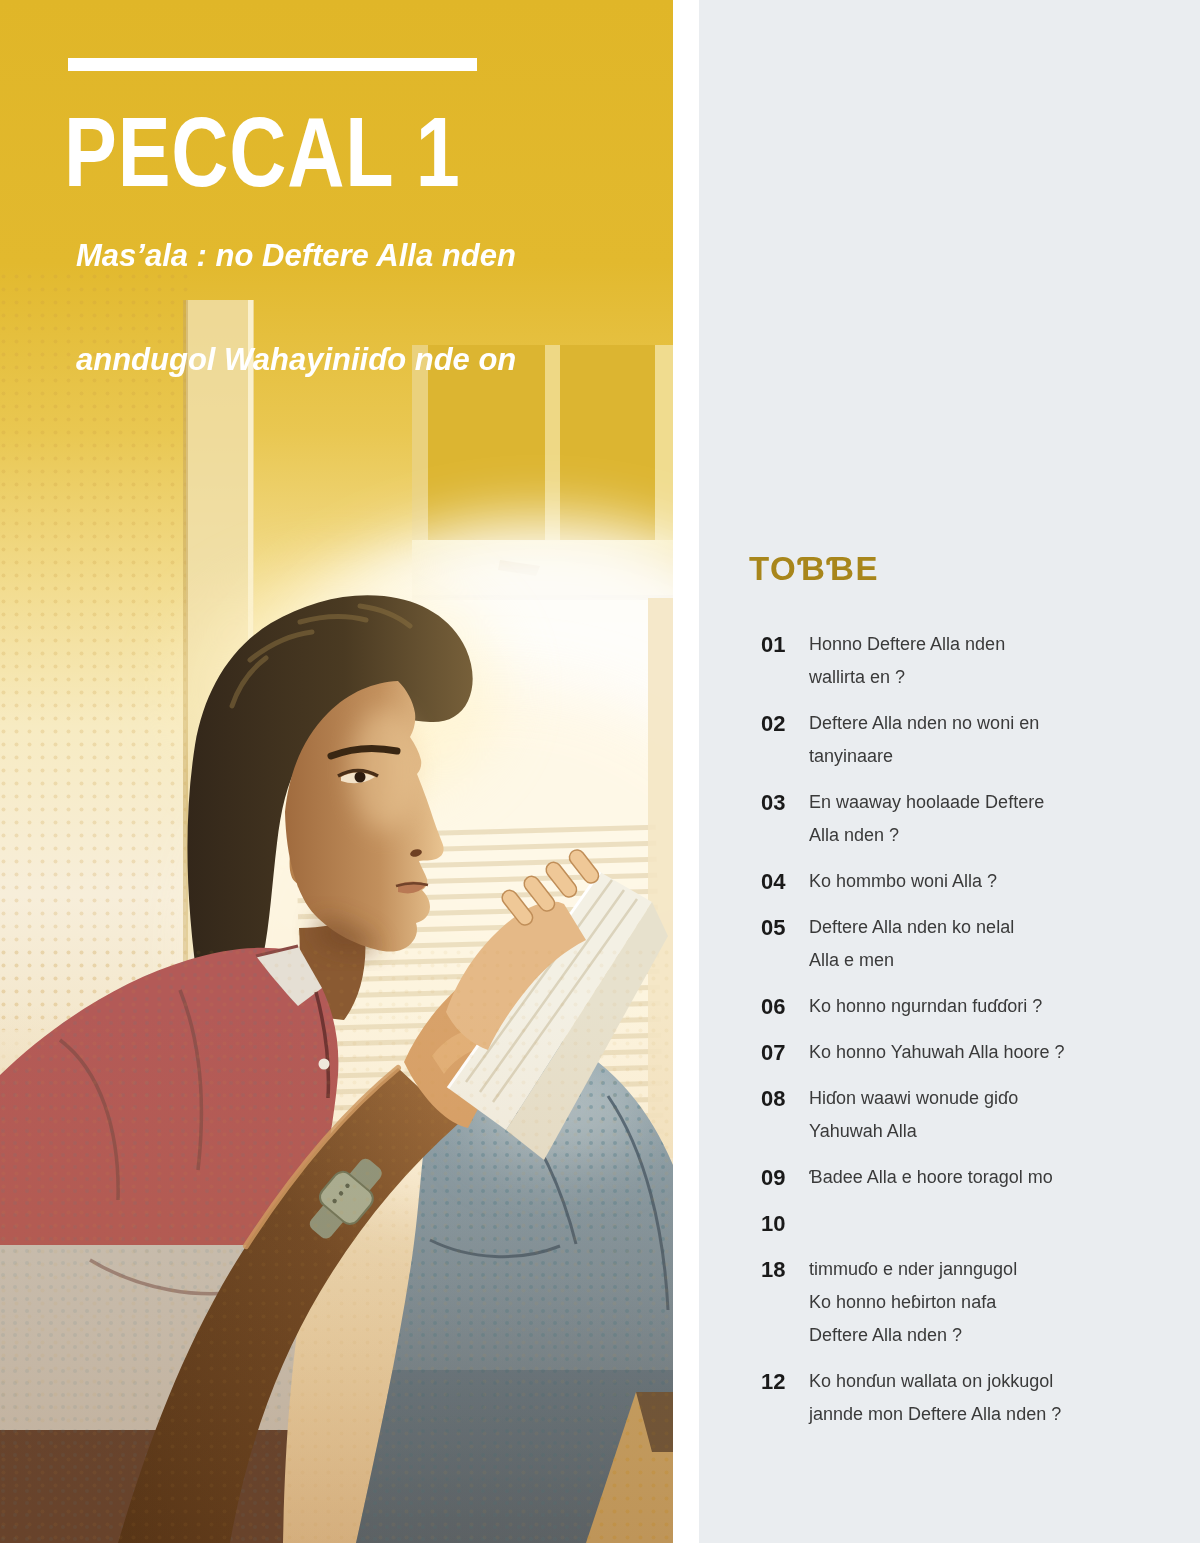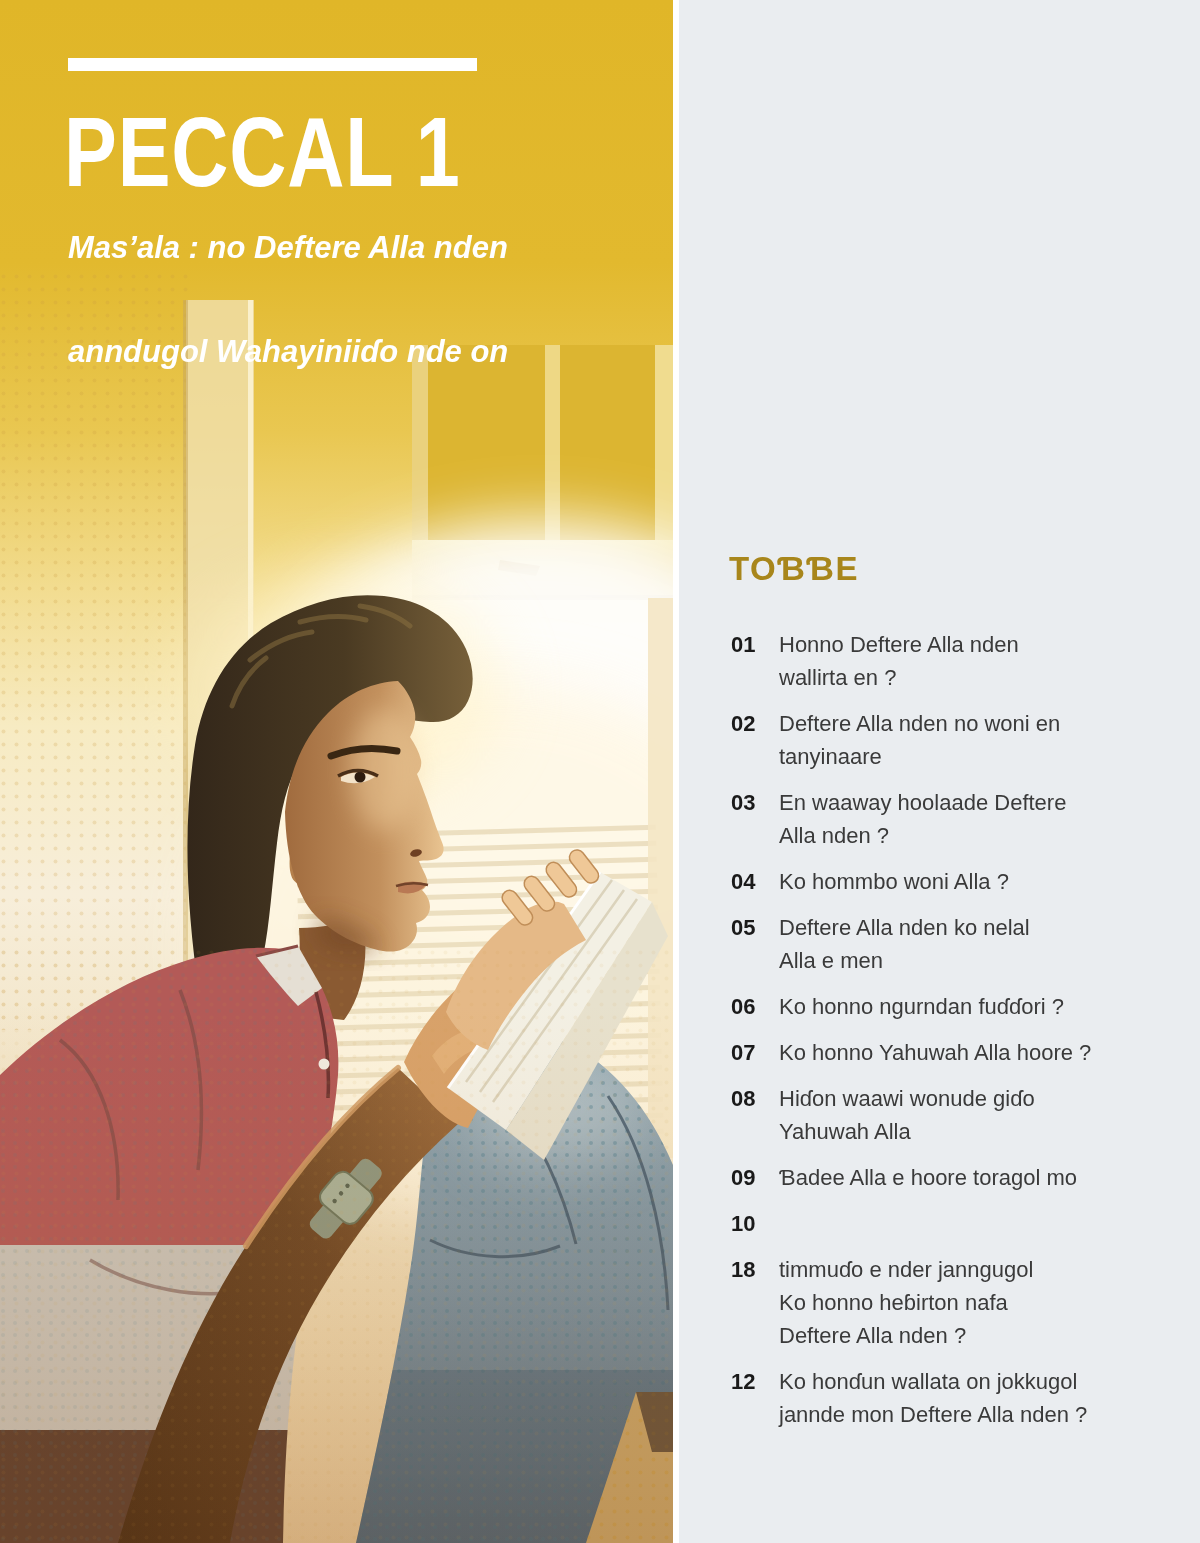--- a/index.html
+++ b/index.html
@@ -1,35 +1,35 @@
 <!DOCTYPE html>
 <html><head>
 <meta charset="utf-8">
 <style>
   html,body{margin:0;padding:0;background:#fff;}
   .page{position:relative;width:1200px;height:1543px;overflow:hidden;display:flex;
         font-family:"Liberation Sans","DejaVu Sans",sans-serif;background:#fff;}
   
-  .left-panel{position:relative;width:673px;height:1543px;flex:none;overflow:hidden;}
+  .left-panel{position:relative;width:673px;height:1543px;flex:none;overflow:hidden;padding-left:20px;}
   .left-panel svg{position:absolute;left:0;top:0;display:block;}
   .kicker-bar{position:absolute;left:68px;top:58px;width:409px;height:13px;background:#ffffff;}
   .chapter-title{position:absolute;left:64px;top:100px;margin:0;color:#ffffff;font-weight:700;
         font-size:99px;line-height:1.05;white-space:nowrap;letter-spacing:1px;
         transform:scaleX(.80);transform-origin:0 50%;}
-  .chapter-subtitle{position:absolute;left:68px;top:222px;margin:0;color:#ffffff;
+  .chapter-subtitle{position:absolute;left:68px;top:222px;margin:8px;color:#ffffff;
         font-style:italic;font-weight:700;font-size:31px;line-height:52px;width:520px;}
   
   .panel-divider{width:6px;height:1543px;background:#ffffff;flex:none;}
   
   .right-panel{flex:1;background:#EAEDF0;box-sizing:border-box;padding:552px 30px 0 50px;}
   .toc-heading{margin:0 0 42px 0;color:#A8861B;font-weight:700;font-size:33px;line-height:34px;
         letter-spacing:1.5px;font-family:"Liberation Sans","DejaVu Sans",sans-serif;}
-  .toc-item{display:flex;margin:0 0 13px 2px;}
+  .toc-item{display:flex;margin:0 0 13px 12px;}
   .toc-num{flex:none;width:48px;font-weight:700;font-size:22px;line-height:33px;color:#1A1A1A;}
-  .toc-text{font-size:22px;line-height:33px;color:#3A3A3A;}
+  .toc-text{font-size:18px;line-height:33px;color:#3A3A3A;}
 </style>
 </head>
 <body>
 
 <div class="page">
 
   <div class="left-panel">
 
     <svg width="673" height="1543" viewBox="0 0 673 1543">
       <defs>

